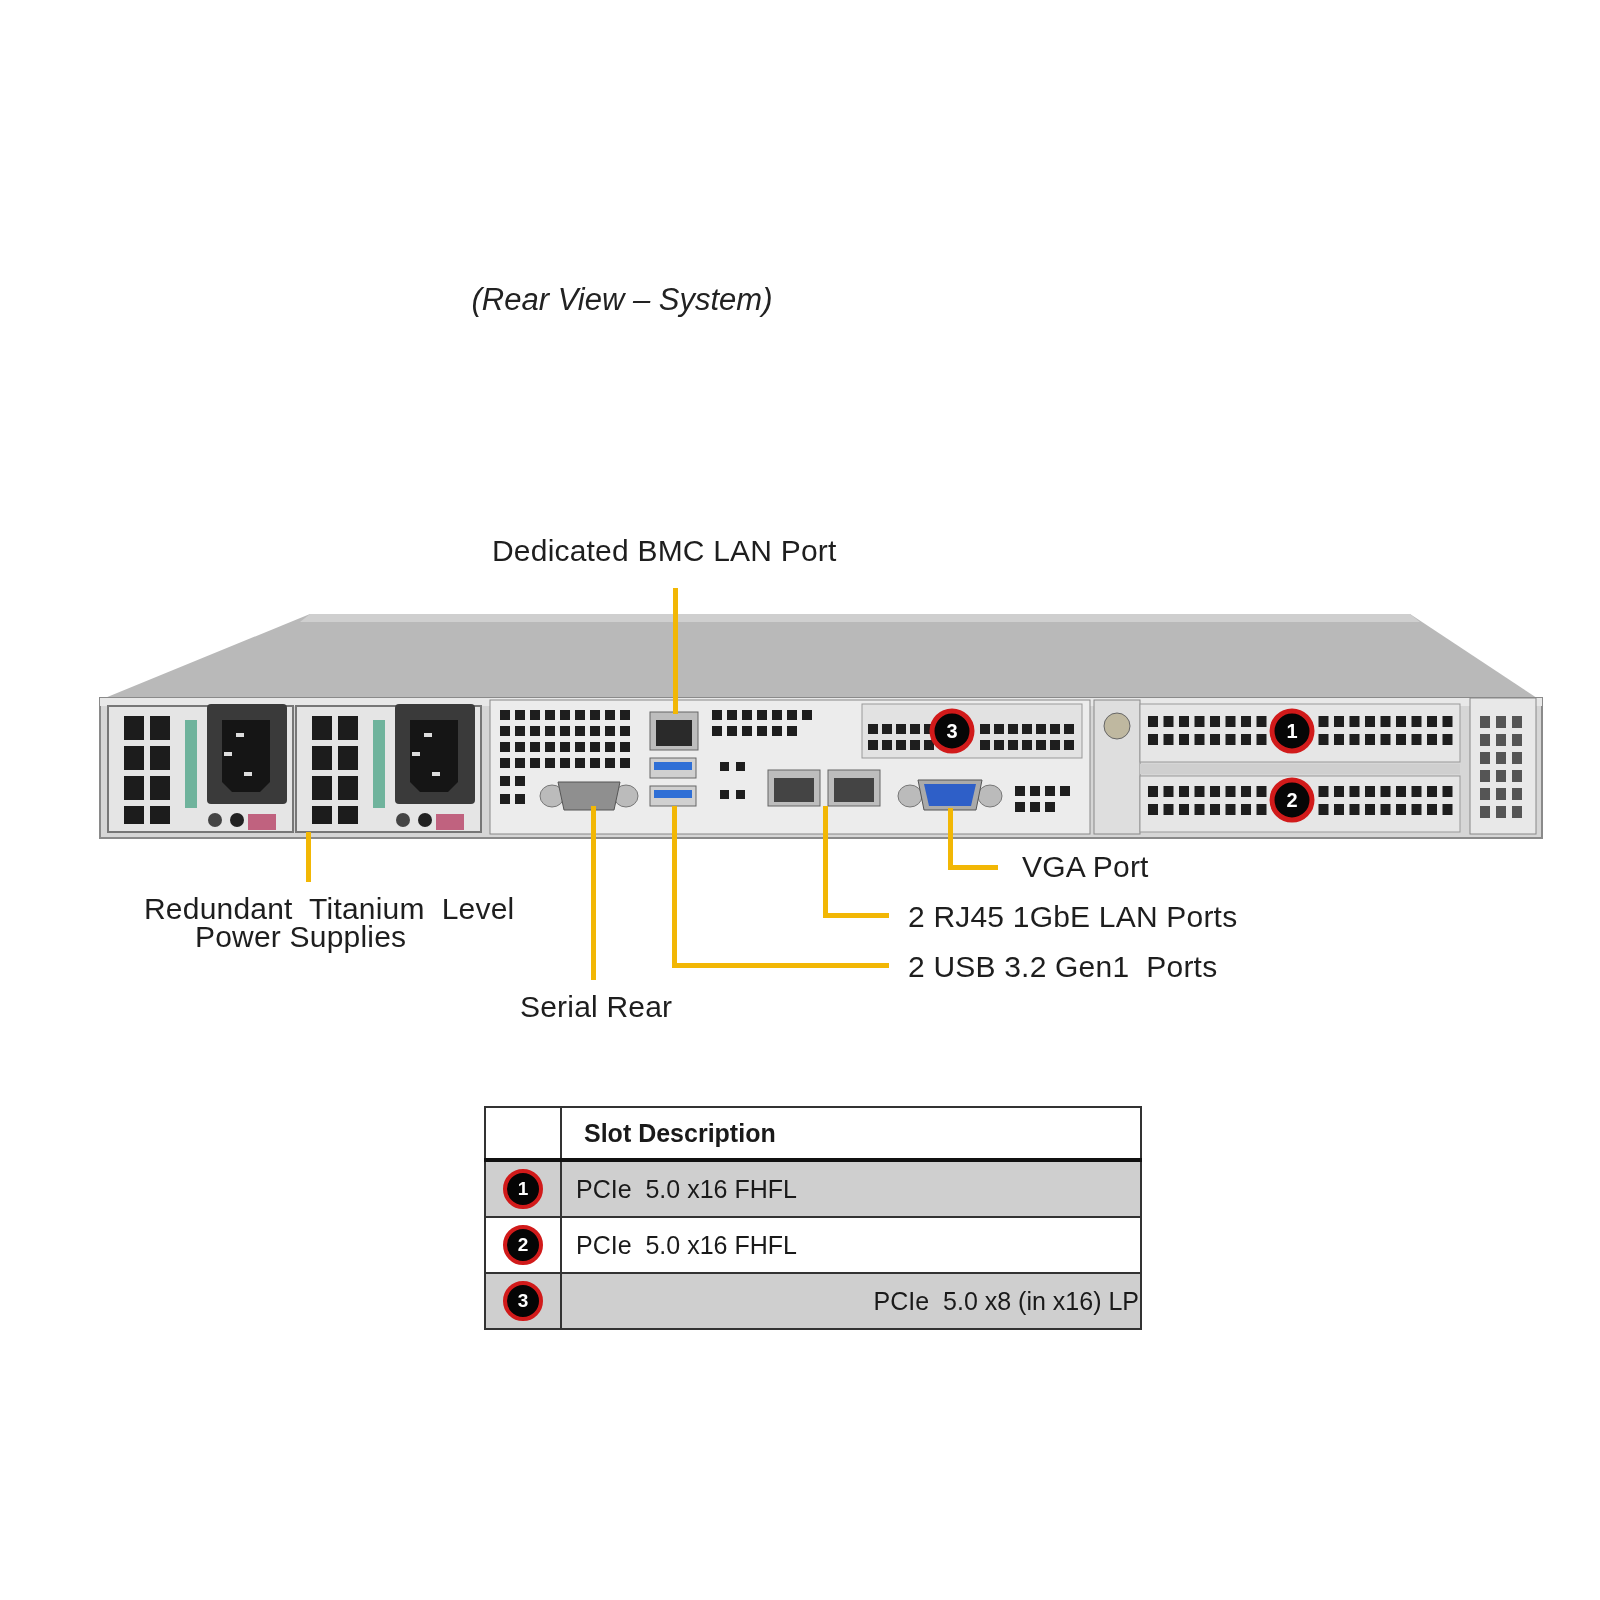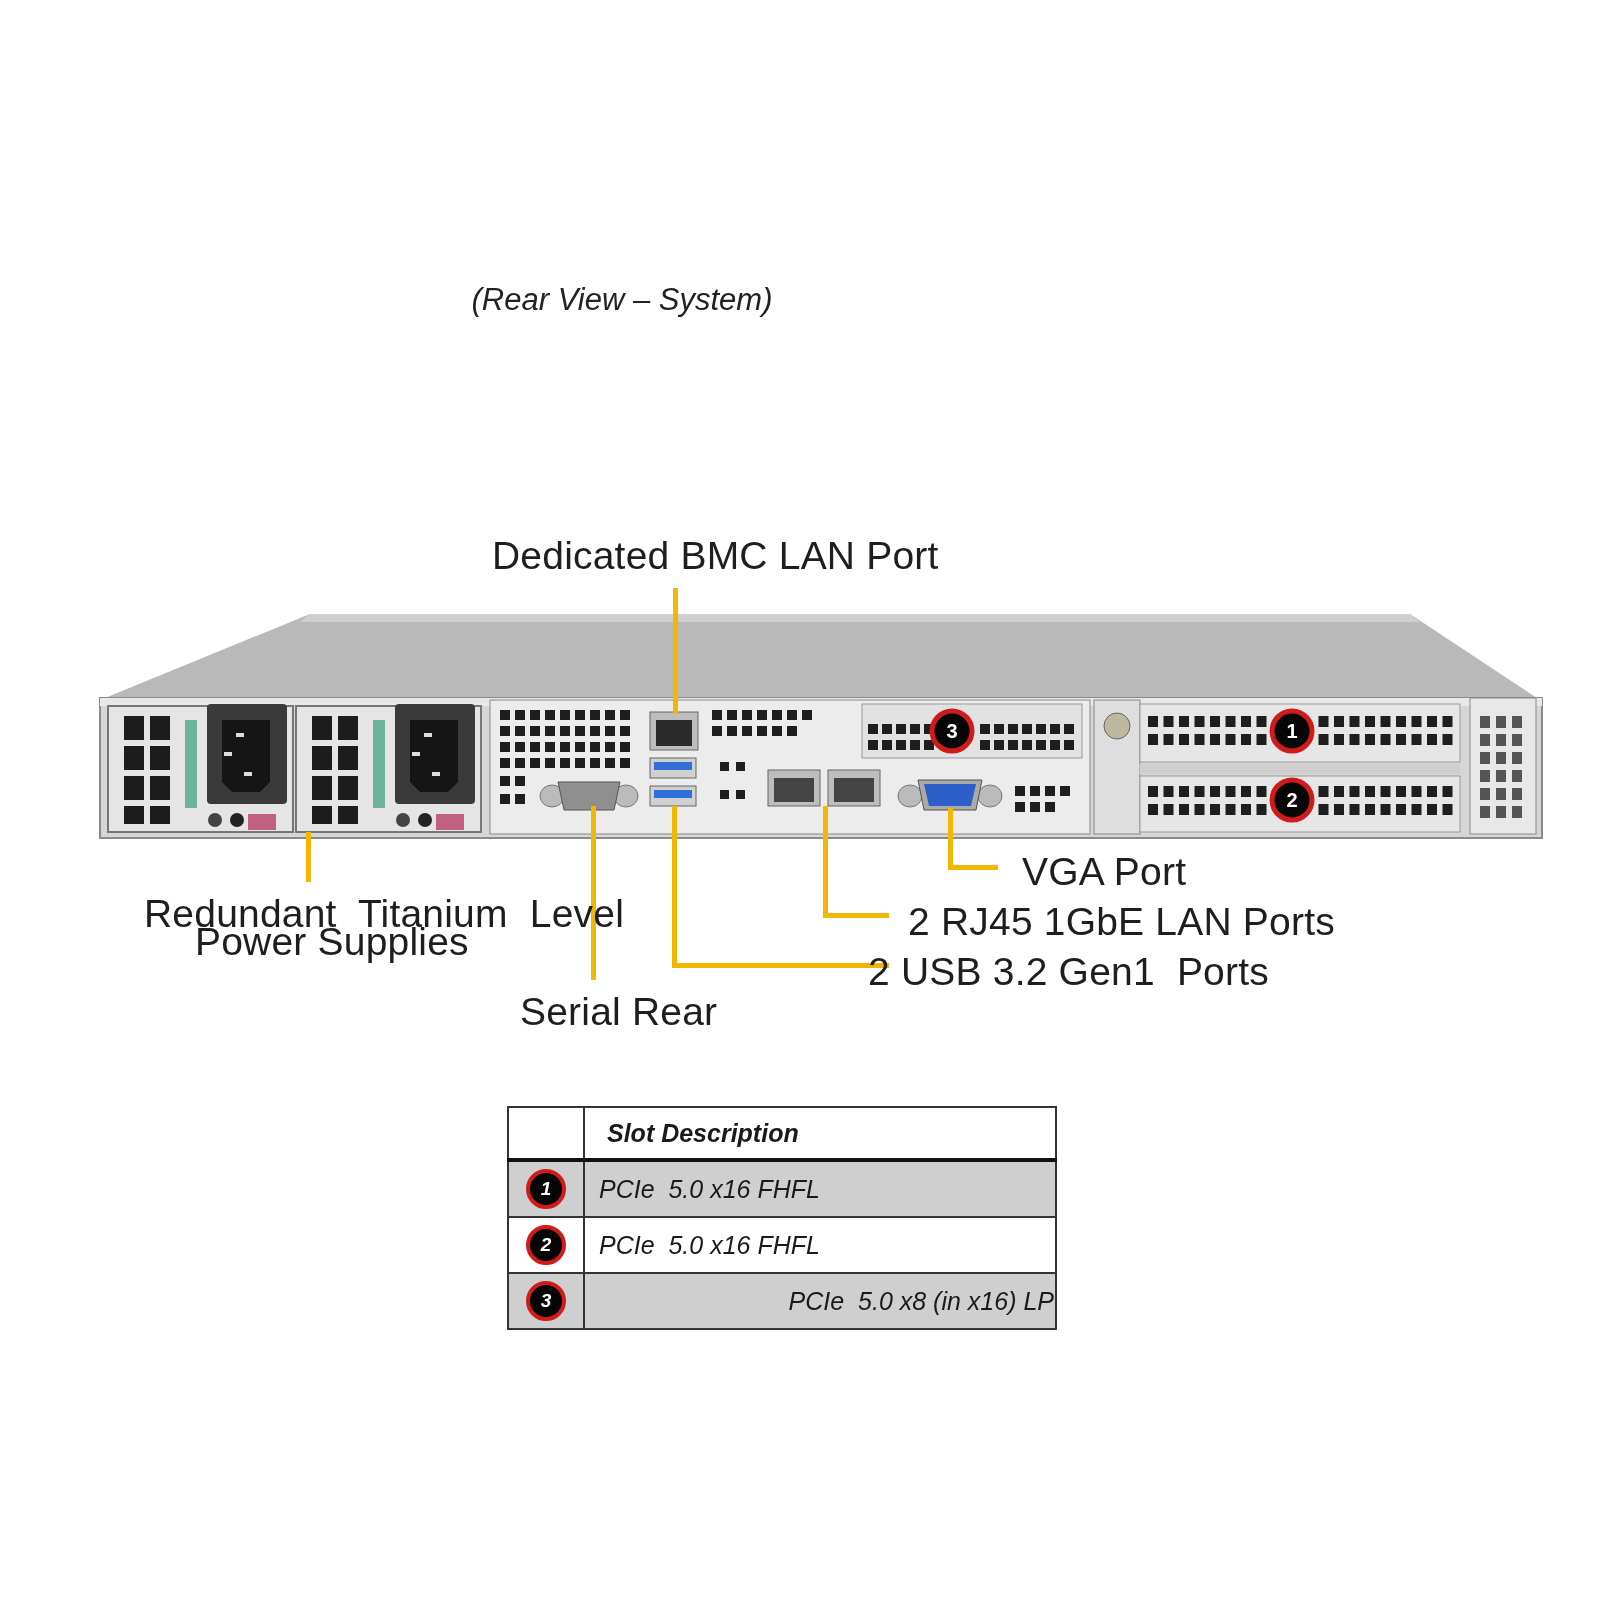--- a/index.html
+++ b/index.html
@@ -1,23 +1,23 @@
 <!DOCTYPE html>
 <html><head>
   <meta charset="utf-8">
   <style>
     html, body { margin: 0; padding: 0; background: #ffffff; }
     body { width: 1600px; height: 1600px; position: relative; overflow: hidden; font-family: "Liberation Sans", sans-serif; color: #1a1a1a; }
     .abs { position: absolute; }
     .caption { left: 0; width: 1288px; top: 282px; text-align: center; font-size: 31px; font-style: italic; color: #222; padding-left: 0; }
     .caption span { display: inline-block; transform: translateX(-22px); }
-    .lbl { font-size: 39px; color: #1e1e1e; white-space: nowrap; letter-spacing: 0.2px; }
+    .lbl { font-size: 30px; color: #1e1e1e; white-space: nowrap; letter-spacing: 0.2px; }
     .leader { background: #f2b705; }
     svg.server { position: absolute; left: 0; top: 0; }
-    table.slots { position: absolute; left: 507px; top: 1106px; width: 550px; border-collapse: collapse; font-size: 25px; font-style: italic; }
+    table.slots { position: absolute; left: 484px; top: 1106px; width: 658px; border-collapse: collapse; font-size: 25px; }
     table.slots td, table.slots th { border: 2px solid #333; height: 52px; }
     table.slots th { text-align: left; font-weight: bold; padding-left: 22px; background: #fff; border-bottom: 4px solid #111; height: 48px; }
     table.slots td.num { width: 74px; text-align: center; padding: 0; }
     table.slots td.desc { padding-left: 14px; }
     table.slots tr.shaded td { background: #cfcfcf; }
     .badge { display: inline-flex; align-items: center; justify-content: center; width: 32px; height: 32px; border-radius: 50%; background: #050505; border: 4px solid #d11a1a; color: #fff; font-weight: bold; font-size: 19px; font-family: "Liberation Sans", sans-serif; }
     .svgbadge text { font-family: "Liberation Sans", sans-serif; font-weight: bold; }
   </style>
 </head>
 <body>
@@ -339,21 +339,21 @@
 <div class="abs leader" style="left:672px; top:963px; width:217px; height:5px;"></div>
 <div class="abs leader" style="left:823px; top:806px; width:5px; height:112px;"></div>
 <div class="abs leader" style="left:823px; top:913px; width:66px; height:5px;"></div>
 <div class="abs leader" style="left:948px; top:808px; width:5px; height:62px;"></div>
 <div class="abs leader" style="left:948px; top:865px; width:50px; height:5px;"></div>
 
 <div class="abs lbl" style="left:492px; top:534px;">Dedicated BMC LAN Port</div>
 <div class="abs lbl" style="left:120px; top:892px; white-space:pre;margin-left:24px;">Redundant  Titanium  Level</div>
 <div class="abs lbl" style="left:195px; top:920px;">Power Supplies</div>
 <div class="abs lbl" style="left:520px; top:990px;">Serial Rear</div>
-<div class="abs lbl" style="left:868px; top:950px; white-space:pre;">2 USB 3.2 Gen1  Ports</div>
+<div class="abs lbl" style="left:908px; top:950px; white-space:pre;">2 USB 3.2 Gen1  Ports</div>
 <div class="abs lbl" style="left:908px; top:900px;">2 RJ45 1GbE LAN Ports</div>
 <div class="abs lbl" style="left:1022px; top:850px;">VGA Port</div>
 
 <table class="slots">
   <tbody>
       <tr>
     <th style="width:74px; padding:0;"></th>
     <th>Slot Description</th>
   </tr>
   <tr class="shaded">

